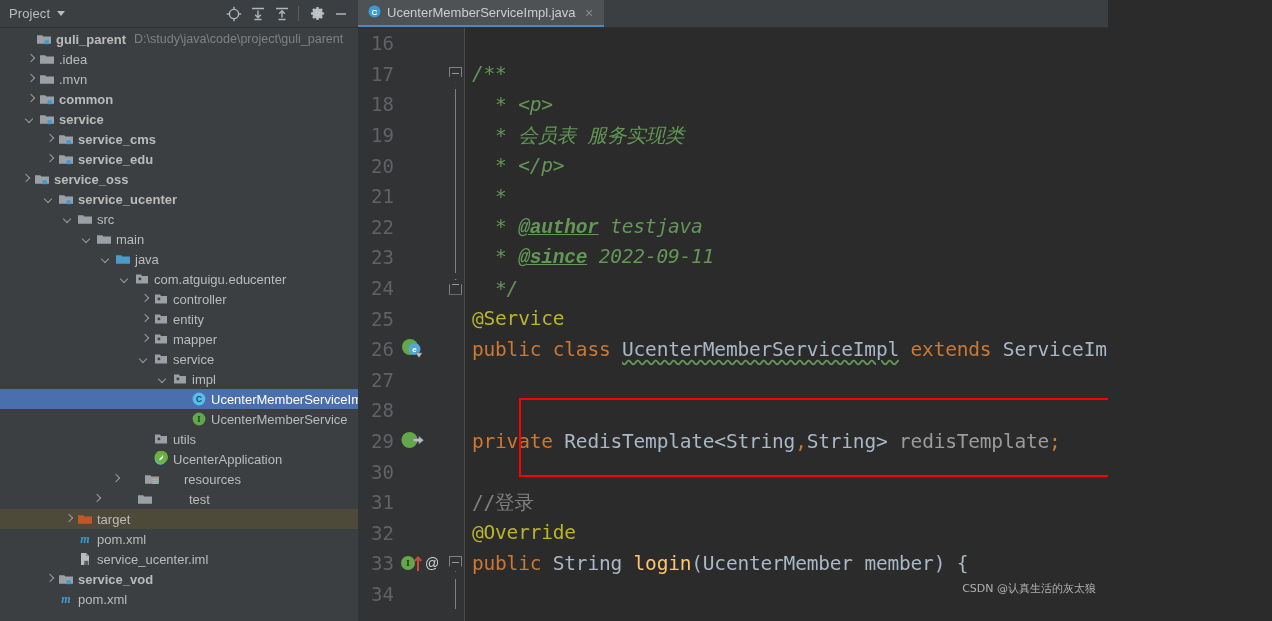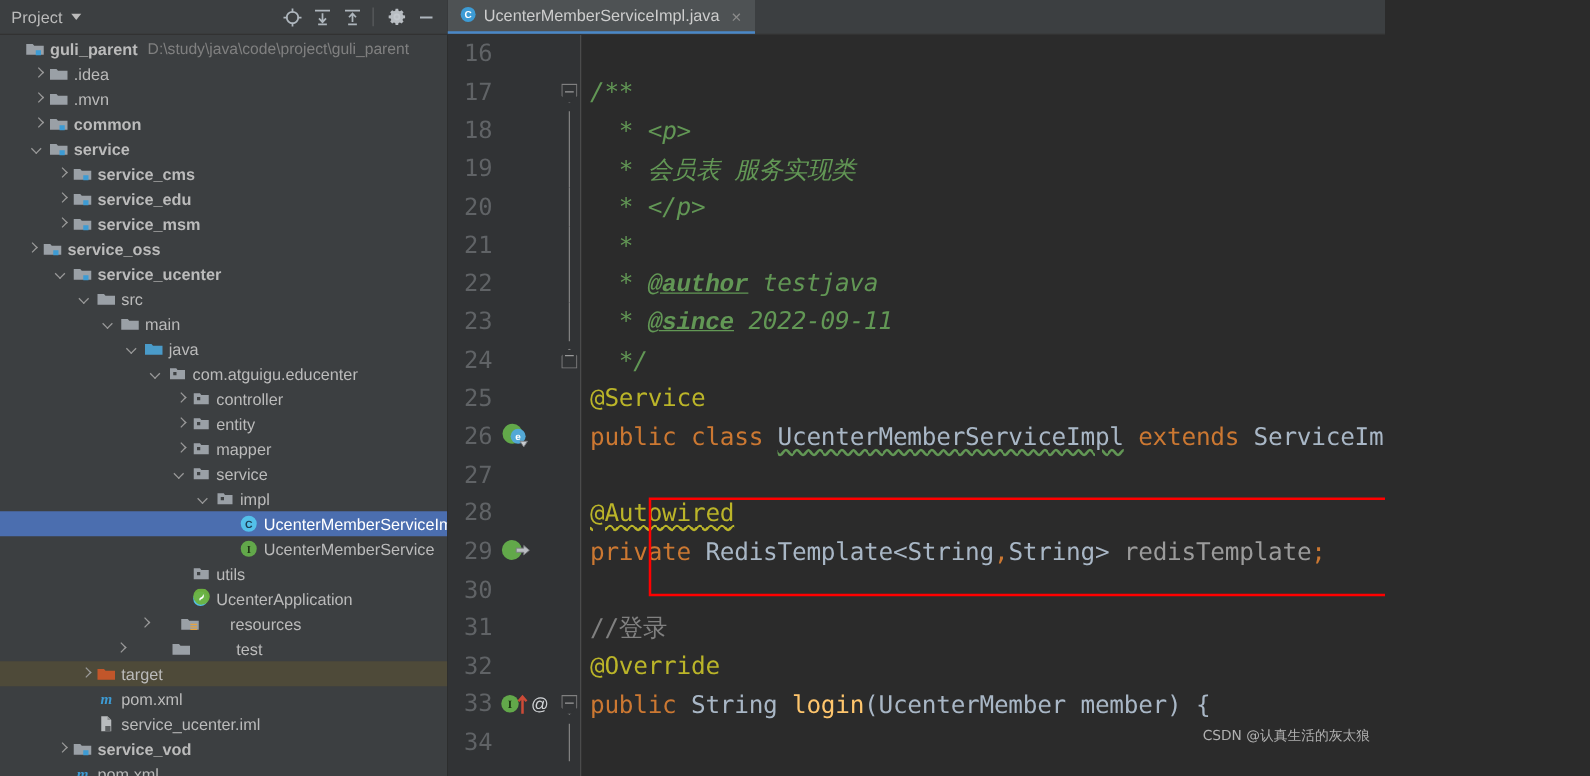--- a/index.html
+++ b/index.html
@@ -311,21 +311,21 @@
       </span>
 
       <span class="hdr-icon">
         <svg width="16" height="16" viewBox="0 0 16 16">
           <line x1="3" y1="8" x2="13" y2="8" stroke="#aeb6bd" stroke-width="1.5"></line>
         </svg>
       </span>
     </div>
 
     <div id="tree">
-        <div class="row" style="padding-left: 6px;">
+        <div class="row" style="padding-left: 6px; margin-left: 16px;">
           <span class="arrow"></span>
           <span class="ico"><svg width="16" height="16" viewBox="0 0 16 16">
               <path fill="#9aa0a6" d="M1 4.2h5.2l1.2 1.4H15v7.2H1z"></path>
               <rect x="8.6" y="9.2" width="4.2" height="4" fill="#3d9bd4"></rect>
             </svg></span>
           <span class="tlabel bold">guli_parent</span>
           <span class="tlabel dim">D:\study\java\code\project\guli_parent</span>
         </div>
         <div class="row" style="padding-left: 25px;">
           <span class="arrow r"></span>
@@ -365,28 +365,20 @@
             </svg></span>
           <span class="tlabel bold">service_cms</span>
         </div>
         <div class="row" style="padding-left: 44px;">
           <span class="arrow r"></span>
           <span class="ico"><svg width="16" height="16" viewBox="0 0 16 16">
               <path fill="#9aa0a6" d="M1 4.2h5.2l1.2 1.4H15v7.2H1z"></path>
               <rect x="8.6" y="9.2" width="4.2" height="4" fill="#3d9bd4"></rect>
             </svg></span>
           <span class="tlabel bold">service_edu</span>
-        </div>
-        <div class="row" style="padding-left: 44px;">
-          <span class="arrow r"></span>
-          <span class="ico"><svg width="16" height="16" viewBox="0 0 16 16">
-              <path fill="#9aa0a6" d="M1 4.2h5.2l1.2 1.4H15v7.2H1z"></path>
-              <rect x="8.6" y="9.2" width="4.2" height="4" fill="#3d9bd4"></rect>
-            </svg></span>
-          <span class="tlabel bold">service_msm</span>
         </div>
         <div class="row" style="padding-left: 20px;">
           <span class="arrow r"></span>
           <span class="ico"><svg width="16" height="16" viewBox="0 0 16 16">
               <path fill="#9aa0a6" d="M1 4.2h5.2l1.2 1.4H15v7.2H1z"></path>
               <rect x="8.6" y="9.2" width="4.2" height="4" fill="#3d9bd4"></rect>
             </svg></span>
           <span class="tlabel bold">service_oss</span>
         </div>
         <div class="row" style="padding-left: 44px;">
@@ -675,21 +667,20 @@
           <div class="cline">
             <span class="lnum">27</span>
             <span class="gutter-icons"></span>
             <span class="foldcol"></span>
             <span class="code"></span>
           </div>
           <div class="cline">
             <span class="lnum">28</span>
             <span class="gutter-icons"></span>
             <span class="foldcol"></span>
-            <span class="code"><span class="c-anno squiggle-y">@Autowired</span></span>
           </div>
           <div class="cline">
             <span class="lnum">29</span>
             <span class="gutter-icons">
               <span style="position:absolute;left:0;top:4px;"><svg width="26" height="22" viewBox="0 0 26 22">
                   <circle cx="9.5" cy="10" r="8" fill="#62a84a"></circle>
                   <path d="M9.5 2a8 8 0 00-7.4 11A8 8 0 019.5 2z" fill="#4c8a38"></path>
                   <path d="M13 8.5h6v-2.2l4.5 3.9L19 14v-2.2h-6z" fill="#b9bdc1" stroke="#7a7d80" stroke-width="0.7"></path>
                 </svg></span>
             </span>

